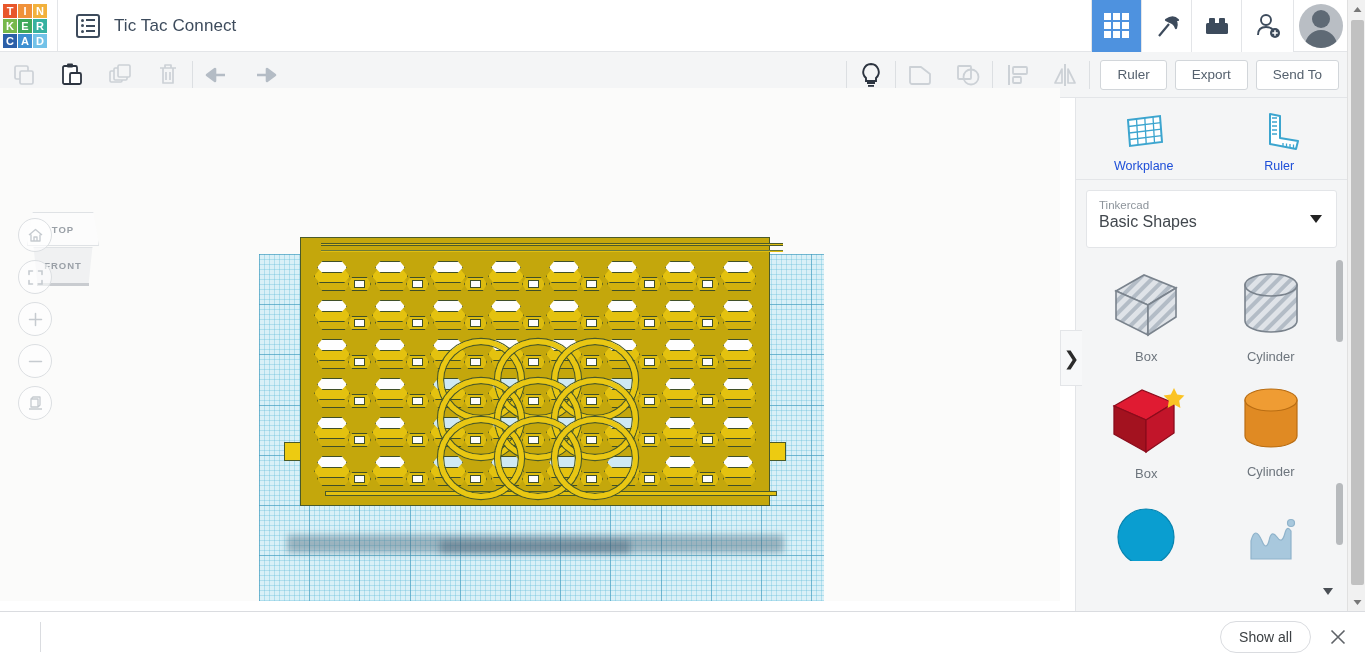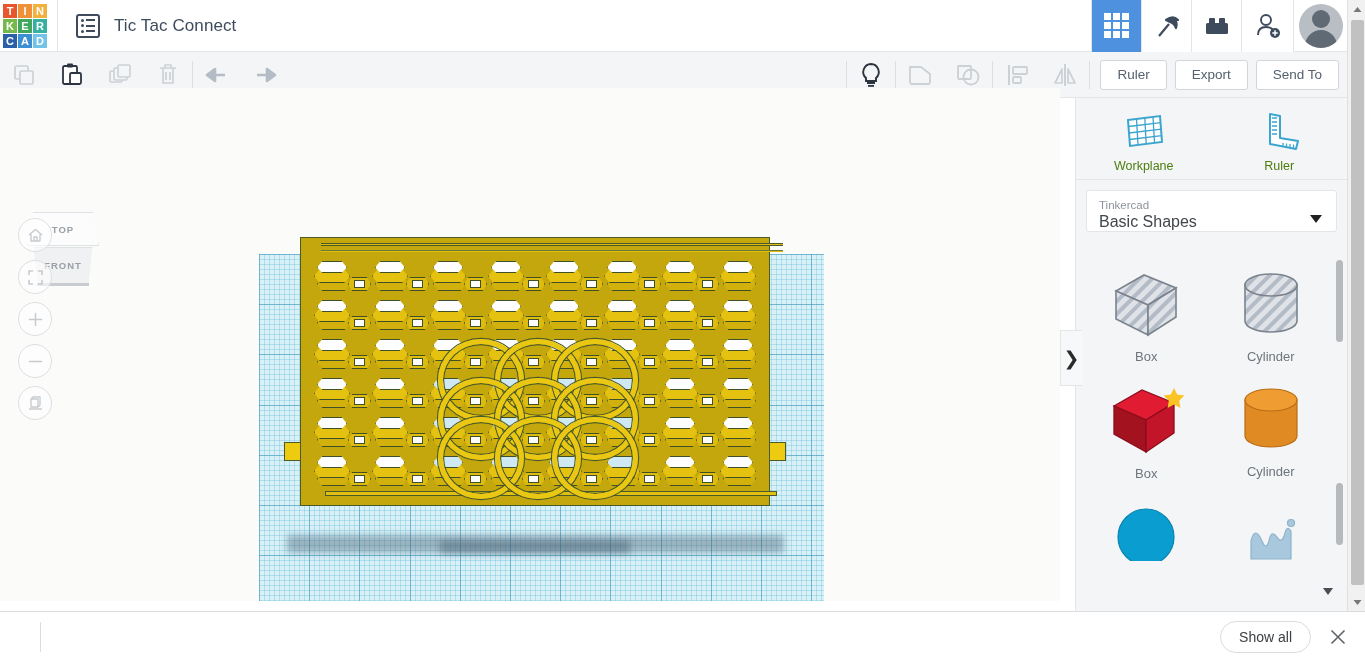--- a/index.html
+++ b/index.html
@@ -203,25 +203,25 @@
     position: absolute; left: 1075px; top: 98px; width: 272px; height: 513px;
     background: #f4f5f6; border-left: 1px solid #e3e5e8;
   }
   .rp-tools {
     height: 82px; display: flex; border-bottom: 1px solid #e3e5e8; background: #f4f5f6;
   }
   .rp-tool {
     flex: 1; display: flex; flex-direction: column; align-items: center;
     justify-content: center; gap: 7px; padding-top: 6px;
   }
-  .rp-tool span { font-size: 12.5px; color: #4d7c0f; }
+  .rp-tool span { font-size: 12.5px; color: #1d4ed8; }
   .rp-select-wrap { padding: 10px 10px 0; }
   .rp-select {
     background: #fff; border: 1px solid #e3e5e8; border-radius: 3px;
-    padding: 8px 12px 0; position: relative;
+    padding: 8px 12px 16px; position: relative;
   }
   .rp-select .sm { font-size: 11.5px; color: #8d949b; margin-bottom: 2px; }
   .rp-select .bg { font-size: 16px; color: #41474d; }
   .caret-down {
     position: absolute; right: 14px; top: 24px;
     width: 0; height: 0; border-left: 6px solid transparent;
     border-right: 6px solid transparent; border-top: 8px solid #222;
   }
   .shapes {
     position: absolute; left: 8px; top: 157px; right: 14px; bottom: 0;

